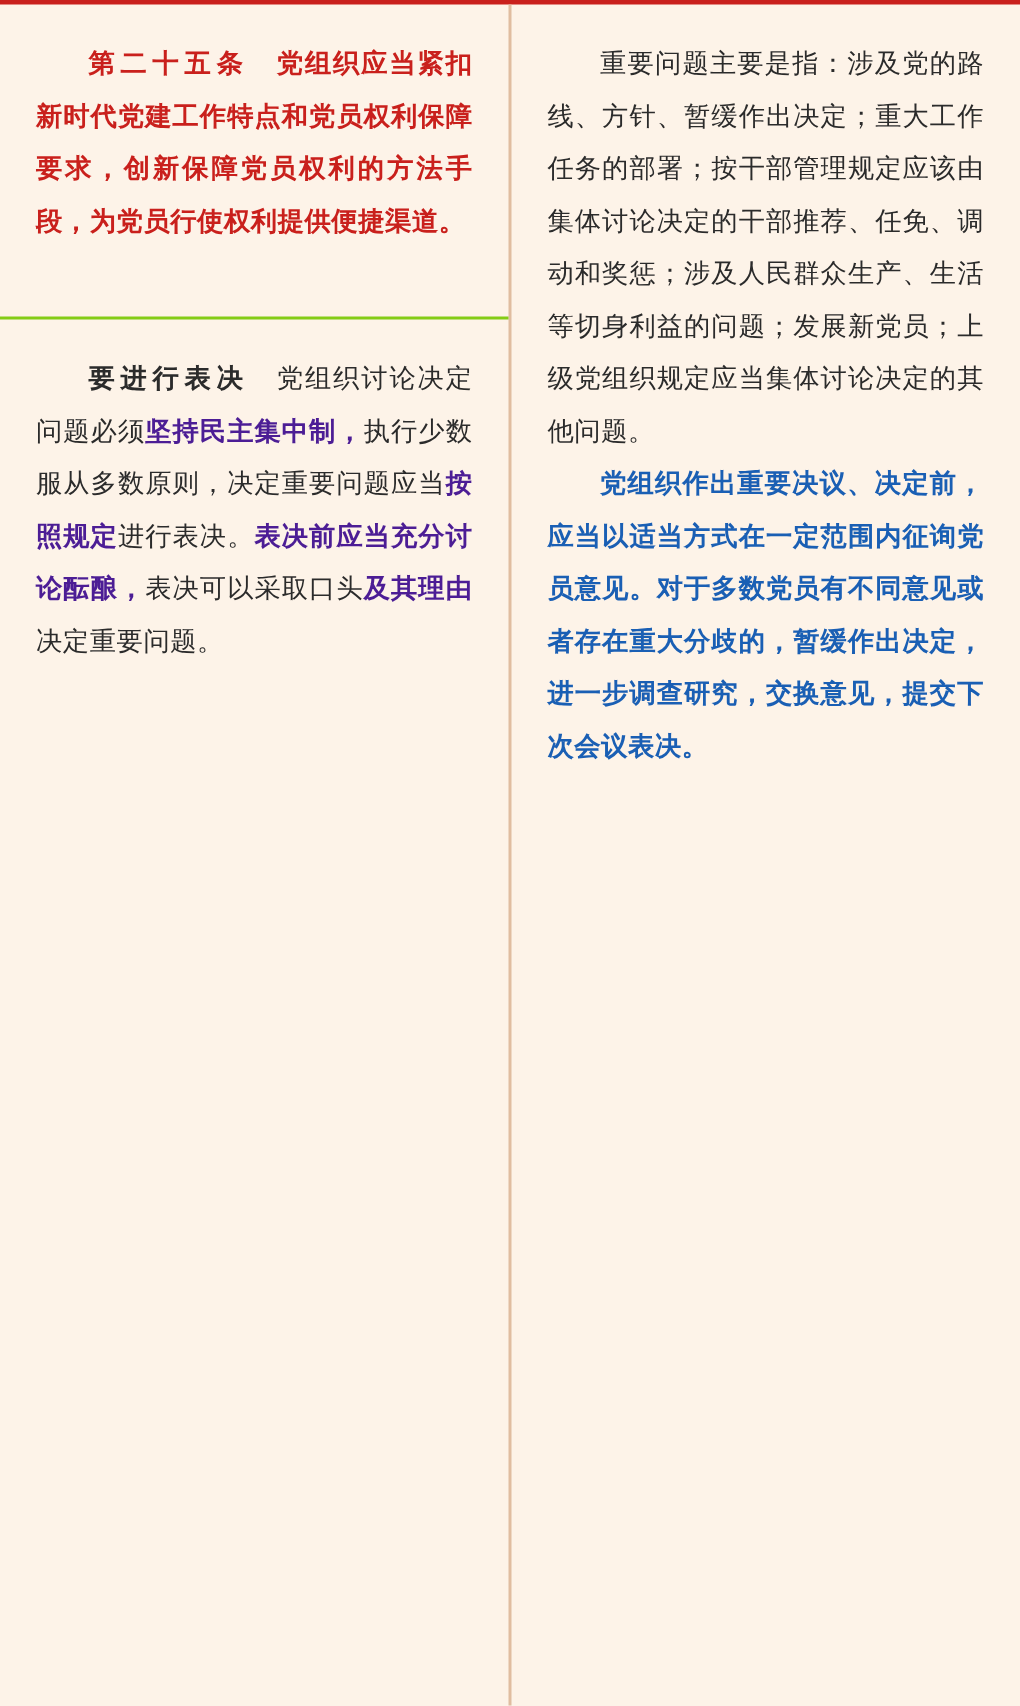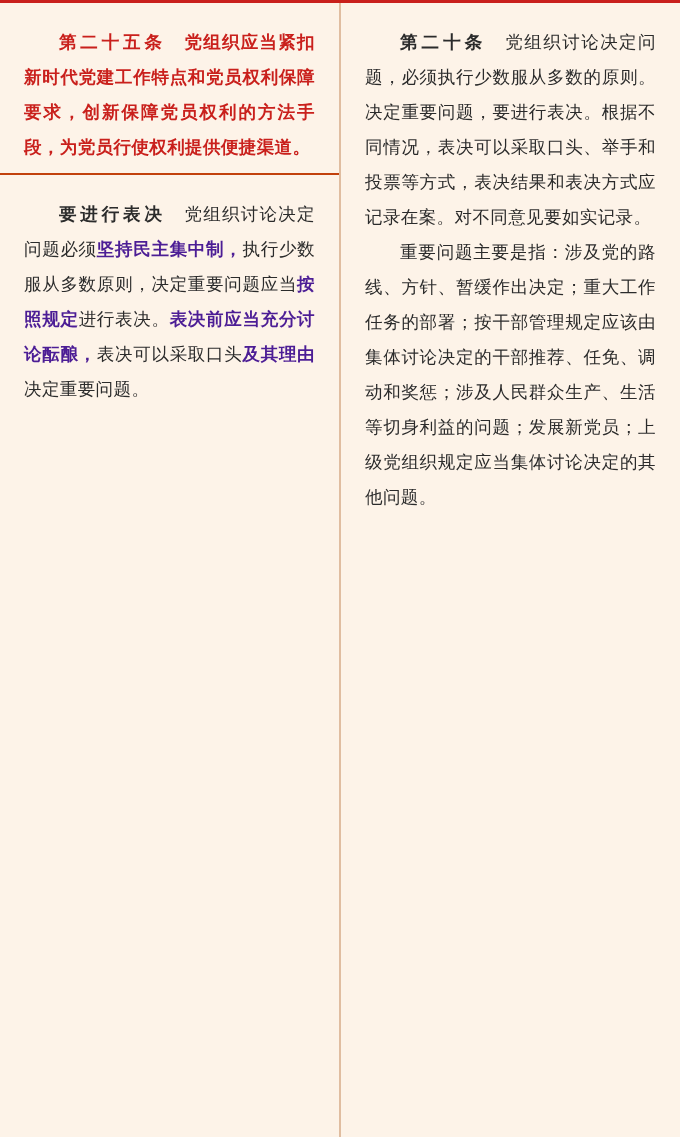--- a/index.html
+++ b/index.html
@@ -47,22 +47,22 @@
   }
   .col-right {
     width: 339px;
     padding: 22px 24px 0 24px;
   }
   .cell {
     box-sizing: border-box;
     padding: 22px 24px 18px 24px;
   }
   .cell-top {
-    height: 172px;
-    border-bottom: 2px solid #c2410c;
+    height: 210px;
+    border-bottom: 2px solid #84cc16;
   }
   .cell-bottom {
     flex: 1;
   }
   p.para {
     margin: 0 0 0 0;
     text-indent: 2em;
     font-size: 17.5px;
     line-height: 35px;
     letter-spacing: 0.4px;
@@ -113,27 +113,27 @@
       <div class="cell cell-bottom">
         <p class="para">
           <span class="art-head nowrap-sp">要进行表决</span><span>　党组织讨论决定问题必须</span><span class="red">坚持民主集中制，</span><span>执行少数服从多数原则，决定重要问题应当</span><span class="red">按照规定</span><span>进行表决。</span><span class="red">表决前应当充分讨论酝酿，</span><span>表决可以采取口头</span><span class="red">及其理由</span><span>决定重要问题。</span>
         </p>
       </div>
 
     </div>
 
     <div class="col col-right">
 
-      <p class="para">
-        <span class="art-head nowrap-sp">第二十条</span><span>　党组织讨论决定问题，必须执行少数服从多数的原则。决定重要问题，要进行表决。根据不同情况，表决可以采取口头、举手和投票等方式，表决结果和表决方式应记录在案。对不同意见要如实记录。</span>
-      </p>
 
       <p class="para">
         <span>重要问题主要是指：涉及党的路线、方针、暂缓作出决定；重大工作任务的部署；按干部管理规定应该由集体讨论决定的干部推荐、任免、调动和奖惩；涉及人民群众生产、生活等切身利益的问题；发展新党员；上级党组织规定应当集体讨论决定的其他问题。</span>
       </p>
 
+      <p class="para">
+        <span class="blue-all">党组织作出重要决议、决定前，应当以适当方式在一定范围内征询党员意见。对于多数党员有不同意见或者存在重大分歧的，暂缓作出决定，进一步调查研究，交换意见，提交下次会议表决。</span>
+      </p>
 
 
     </div>
 
   </div>
 
 </div>
 
 </body></html>

